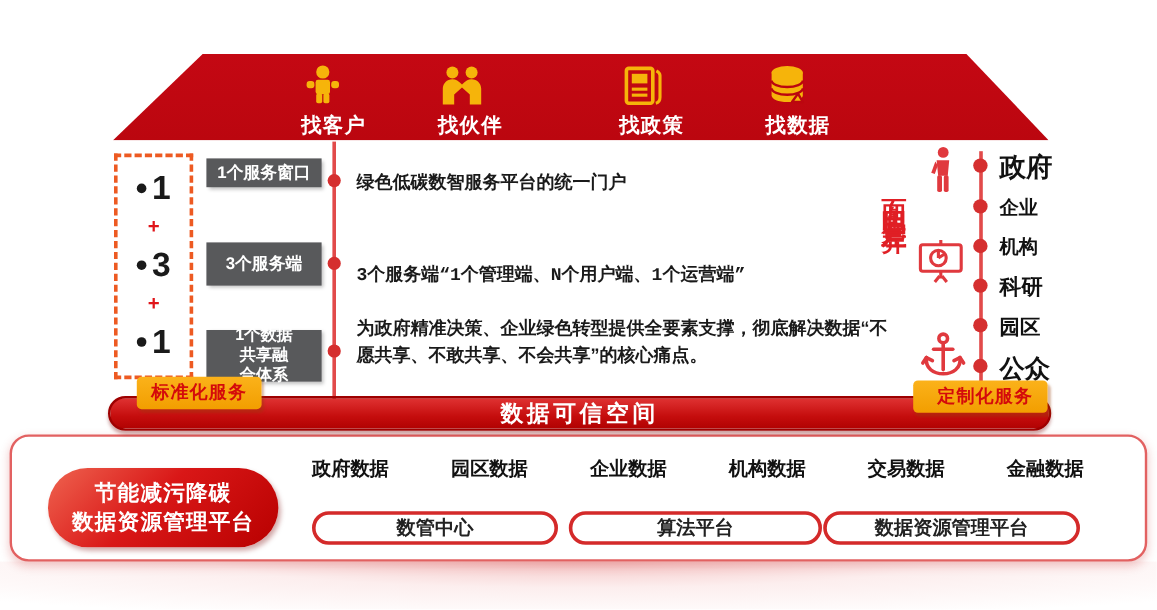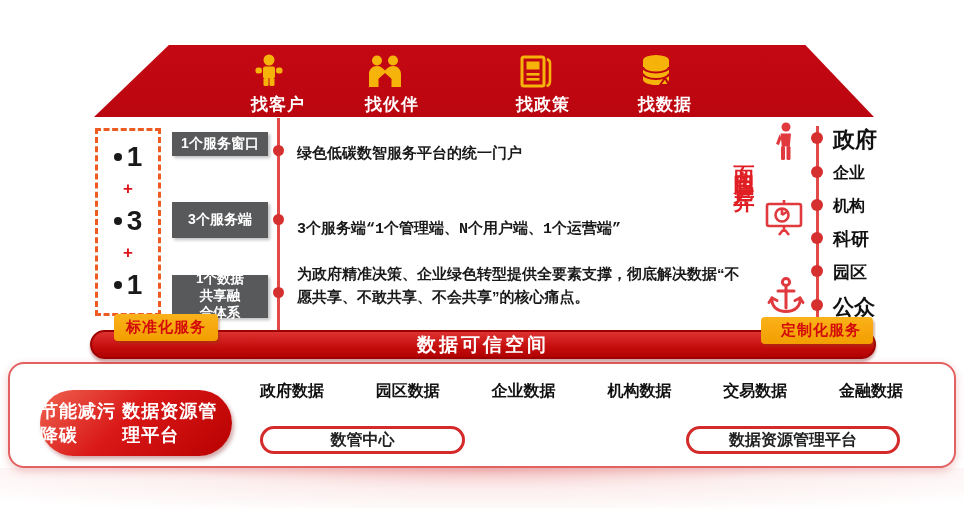--- a/index.html
+++ b/index.html
@@ -72,21 +72,21 @@
   }
   
   .bottom-wrap {
     position:absolute; left:8px; top:362px; width:948px; height:106px;
     background:#ffffff; border:2px solid #e26161; border-radius:16px; z-index:3;
     box-shadow:0 3px 8px rgba(200,40,40,.25);
   }
   .red-pill {
     position:absolute; left:30px; top:26px; width:192px; height:66px;
     border-radius:33px; background:linear-gradient(135deg,#ef6450 0%,#d91717 45%,#b80000 100%);
-    display:flex; flex-direction:row; align-items:center; justify-content:center;
+    display:flex; flex-direction:column; align-items:center; justify-content:center;
     color:#ffffff; font-size:18px; font-weight:bold; line-height:1.35; letter-spacing:1px;
     box-shadow:2px 3px 4px rgba(120,0,0,.35);
   }
   .dtypes {
     position:absolute; left:250px; top:17px; width:643px;
     display:flex; justify-content:space-between;
   }
   .dtypes span { font-size:16px; font-weight:bold; color:#111111; }
   .platform {
     position:absolute; top:62px; height:28px; background:#ffffff;
@@ -258,16 +258,17 @@
   </div>
   <div class="dtypes">
     <span>政府数据</span>
     <span>园区数据</span>
     <span>企业数据</span>
     <span>机构数据</span>
     <span>交易数据</span>
     <span>金融数据</span>
   </div>
   <div class="platform p1">数管中心</div>
+  <div class="platform p2">算法平台</div>
   <div class="platform p3">数据资源管理平台</div>
 </div>
 
 <div class="glow"></div>
 
 </body></html>

